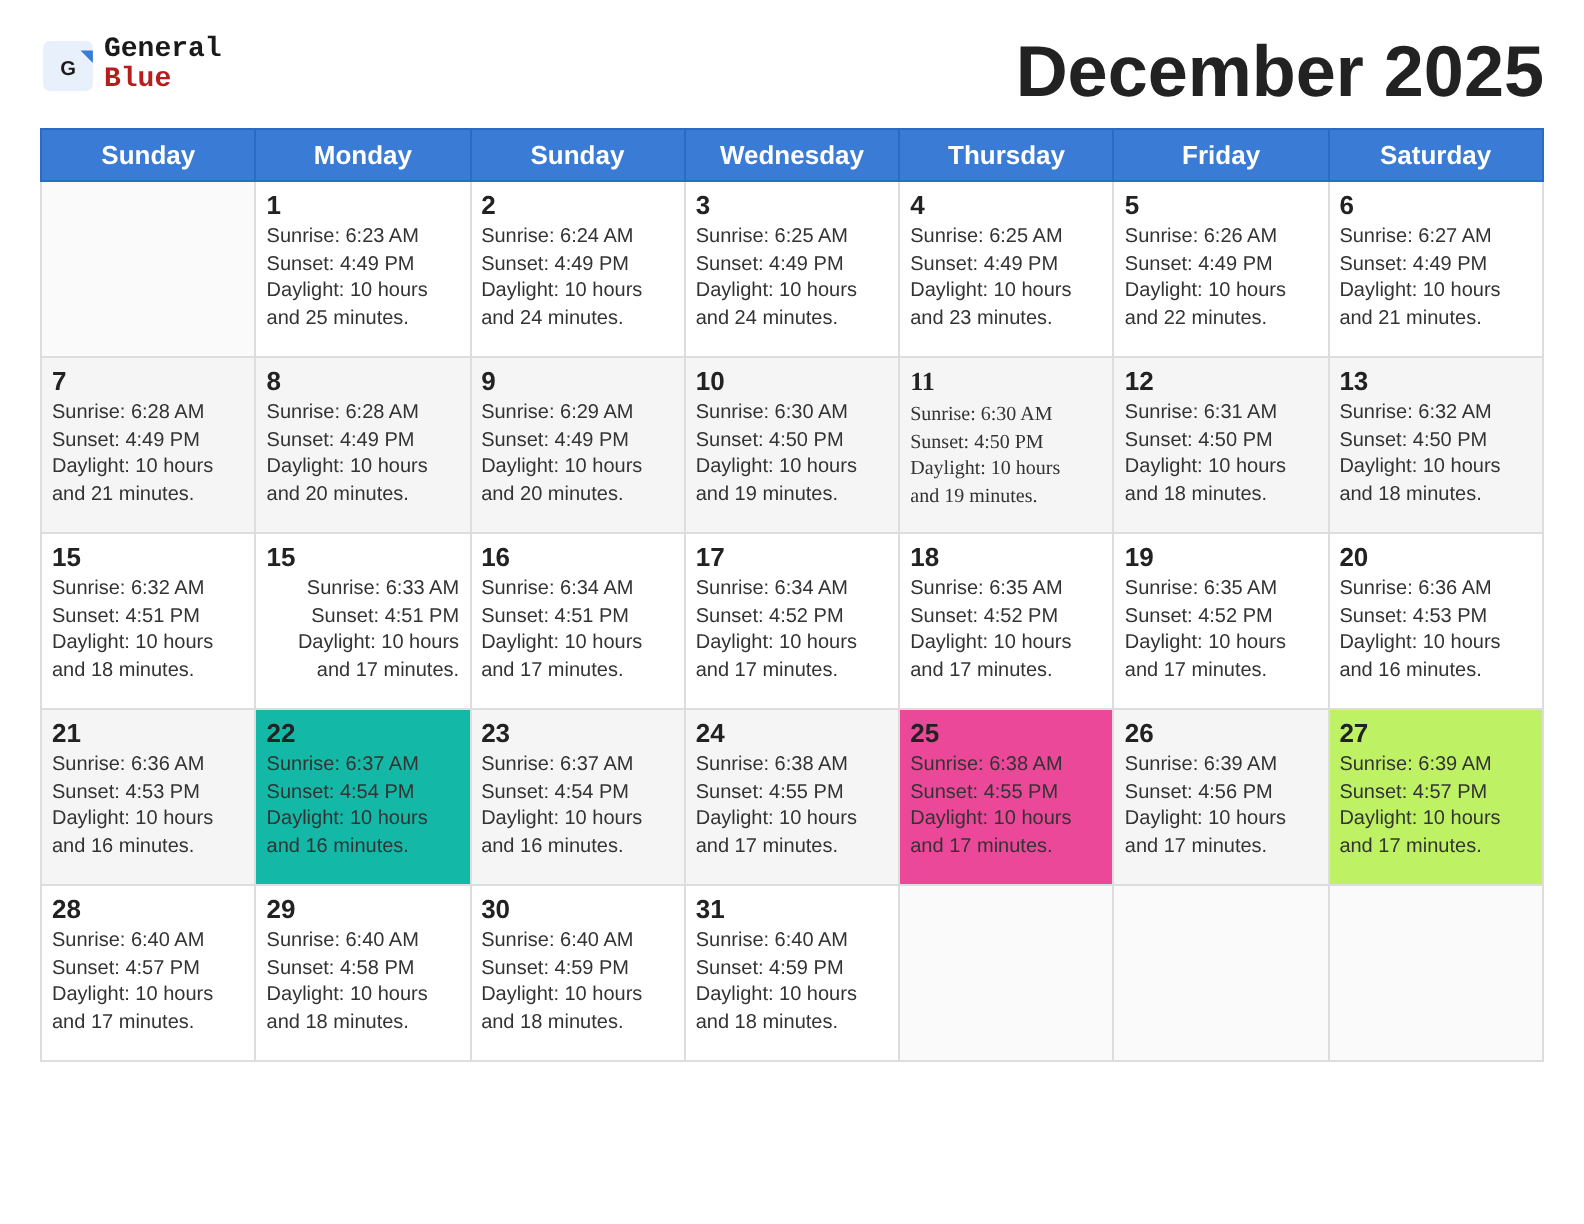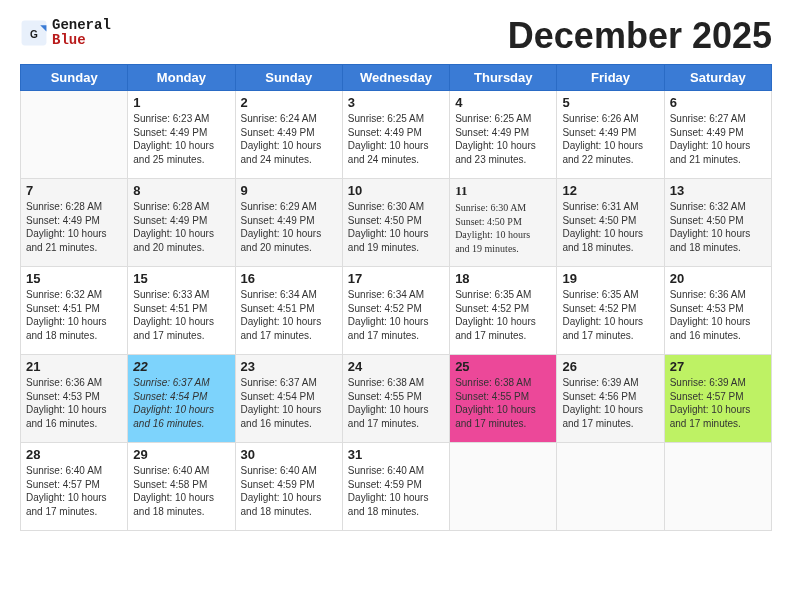--- a/index.html
+++ b/index.html
@@ -226,21 +226,21 @@
         <tr>
           <td>
             <span class="day-number">15</span>
             <div class="day-info" style="white-space: pre-line;">Sunrise: 6:32 AM
 Sunset: 4:51 PM
 Daylight: 10 hours
 and 18 minutes.</div>
           </td>
           <td>
             <span class="day-number">15</span>
-            <div class="day-info" style="white-space: pre-line;">Sunrise: 6:33 AM
+            <div class="day-info" style="white-space: pre-line; text-align: right;">Sunrise: 6:33 AM
 Sunset: 4:51 PM
 Daylight: 10 hours
 and 17 minutes.</div>
           </td>
           <td>
             <span class="day-number">16</span>
             <div class="day-info" style="white-space: pre-line;">Sunrise: 6:34 AM
 Sunset: 4:51 PM
 Daylight: 10 hours
 and 17 minutes.</div>
@@ -275,21 +275,21 @@
           </td>
         </tr>
         <tr style="background: rgb(249, 249, 249);">
           <td style="background: rgb(245, 245, 245);">
             <span class="day-number">21</span>
             <div class="day-info" style="white-space: pre-line;">Sunrise: 6:36 AM
 Sunset: 4:53 PM
 Daylight: 10 hours
 and 16 minutes.</div>
           </td>
-          <td style="background: #7dd3fc; font-style: italic;">
+          <td style="background: #14b8a6;">
             <span class="day-number">22</span>
             <div class="day-info" style="white-space: pre-line;">Sunrise: 6:37 AM
 Sunset: 4:54 PM
 Daylight: 10 hours
 and 16 minutes.</div>
           </td>
           <td style="background: rgb(245, 245, 245);">
             <span class="day-number">23</span>
             <div class="day-info" style="white-space: pre-line;">Sunrise: 6:37 AM
 Sunset: 4:54 PM

